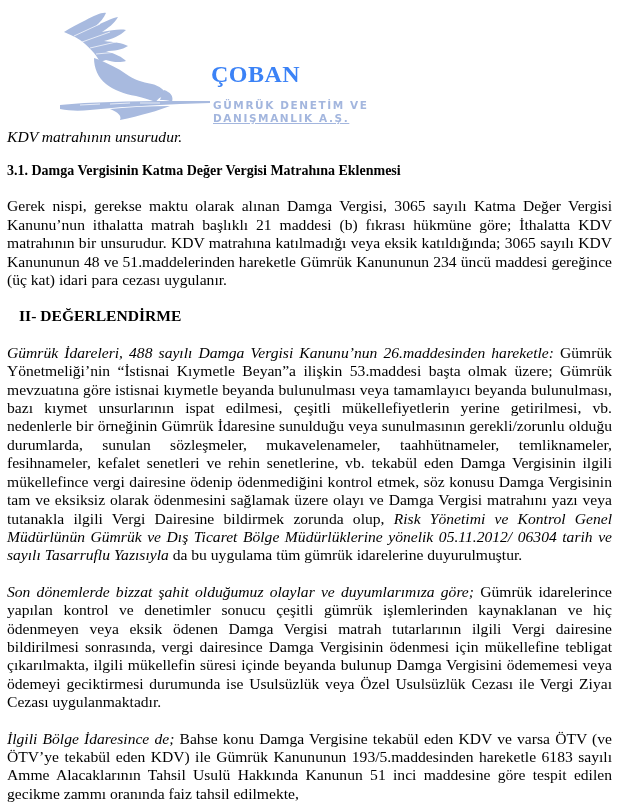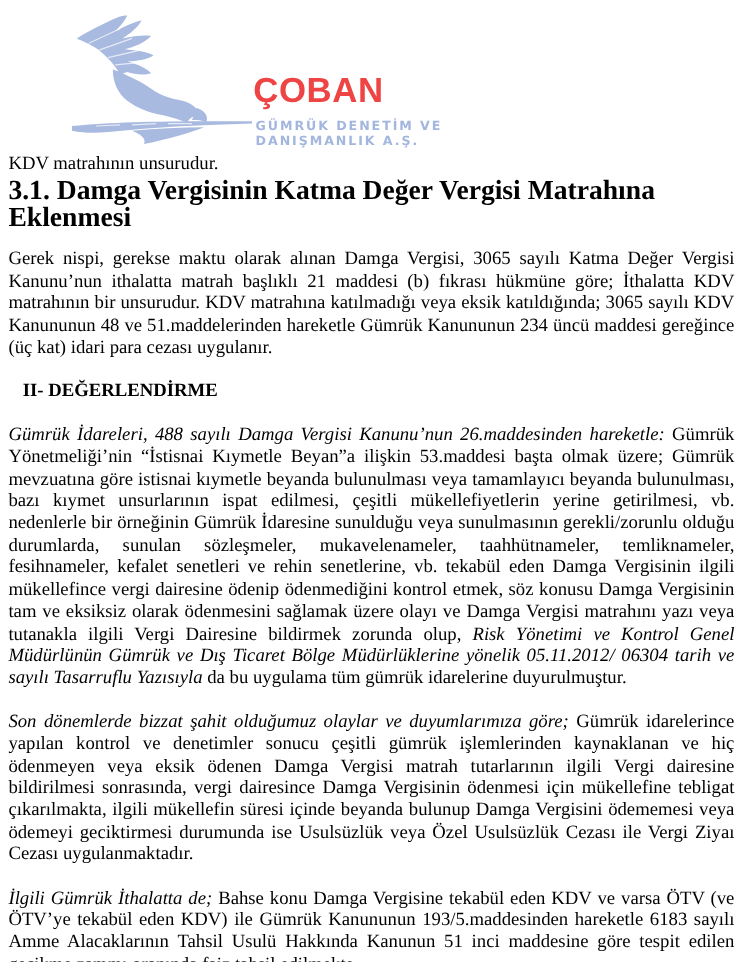--- a/index.html
+++ b/index.html
@@ -20,59 +20,60 @@
       left: 60px;
       top: 10px;
       width: 240px;
       height: 110px;
     }
     .logo svg { display: block; }
     .logo-brand {
       position: absolute;
       left: 151px;
       top: 52px;
-      font-family: Liberation Sans, sans-serif;
+      font-family: Liberation Serif, serif;
       font-weight: bold;
-      font-size: 29px;
+      font-size: 24px;
       letter-spacing: 0.5px;
       line-height: 1;
-      color: #ef4444;
+      color: #3b82f6;
     }
     .logo-sub {
       position: absolute;
       left: 153px;
       font-family: "DejaVu Sans", "Liberation Sans", sans-serif;
       font-weight: bold;
       font-size: 10.5px;
       letter-spacing: 1.6px;
       line-height: 1;
       color: #a3b6de;
       white-space: nowrap;
     }
     .logo-sub.l1 { top: 90px; }
-    .logo-sub.l2 { top: 103px; }
+    .logo-sub.l2 { top: 103px; text-decoration: underline; }
 
     .content {
       position: absolute;
       left: 7px;
       top: 128px;
       width: 605px;
     }
     p {
       margin: 0;
       font-size: 15.6px;
       line-height: 18.4px;
       text-align: justify;
     }
     .frag {
-      margin-bottom: 2px;
+      font-style: italic;
+      margin-bottom: 14px;
     }
     h2 {
       margin: 0 0 15px 0;
-      font-size: 23px;
+      font-size: 14px;
       line-height: 22px;
       font-weight: bold;
     }
     h3 {
       margin: 12px;
       font-size: 15.6px;
       line-height: 18.4px;
       font-weight: bold;
     }
     .gap-after-para { margin-bottom: 18px; }
@@ -114,15 +115,15 @@
 
   <h2>3.1. Damga Vergisinin Katma Değer Vergisi Matrahına Eklenmesi</h2>
   <p class="gap-after-para">Gerek nispi, gerekse maktu olarak alınan Damga Vergisi, 3065 sayılı Katma Değer Vergisi Kanunu’nun ithalatta matrah başlıklı 21 maddesi (b) fıkrası hükmüne göre; İthalatta KDV matrahının bir unsurudur. KDV matrahına katılmadığı veya eksik katıldığında; 3065 sayılı KDV Kanununun 48 ve 51.maddelerinden hareketle Gümrük Kanununun 234 üncü maddesi gereğince (üç kat) idari para cezası uygulanır.</p>
 
   <h3 class="gap-after-head">II- DEĞERLENDİRME</h3>
 
   <p class="gap-after-para"><span class="bi">Gümrük İdareleri, 488 sayılı Damga Vergisi Kanunu’nun 26.maddesinden hareketle:</span><span> Gümrük Yönetmeliği’nin “İstisnai Kıymetle Beyan”a ilişkin 53.maddesi başta olmak üzere; Gümrük mevzuatına göre istisnai kıymetle beyanda bulunulması veya tamamlayıcı beyanda bulunulması, bazı kıymet unsurlarının ispat edilmesi, çeşitli mükellefiyetlerin yerine getirilmesi, vb. nedenlerle bir örneğinin Gümrük İdaresine sunulduğu veya sunulmasının gerekli/zorunlu olduğu durumlarda, sunulan sözleşmeler, mukavelenameler, taahhütnameler, temliknameler, fesihnameler, kefalet senetleri ve rehin senetlerine, vb. tekabül eden Damga Vergisinin ilgili mükellefince vergi dairesine ödenip ödenmediğini kontrol etmek, söz konusu Damga Vergisinin tam ve eksiksiz olarak ödenmesini sağlamak üzere olayı ve Damga Vergisi matrahını yazı veya tutanakla ilgili Vergi Dairesine bildirmek zorunda olup, </span><span class="i">Risk Yönetimi ve Kontrol Genel Müdürlünün Gümrük ve Dış Ticaret Bölge Müdürlüklerine yönelik 05.11.2012/ 06304 tarih ve sayılı Tasarruflu Yazısıyla</span><span> da bu uygulama tüm gümrük idarelerine duyurulmuştur.</span></p>
 
   <p class="gap-after-para"><span class="bi">Son dönemlerde bizzat şahit olduğumuz olaylar ve duyumlarımıza göre;</span><span> Gümrük idarelerince yapılan kontrol ve denetimler sonucu çeşitli gümrük işlemlerinden kaynaklanan ve hiç ödenmeyen veya eksik ödenen Damga Vergisi matrah tutarlarının ilgili Vergi dairesine bildirilmesi sonrasında, vergi dairesince Damga Vergisinin ödenmesi için mükellefine tebligat çıkarılmakta, ilgili mükellefin süresi içinde beyanda bulunup Damga Vergisini ödememesi veya ödemeyi geciktirmesi durumunda ise Usulsüzlük veya Özel Usulsüzlük Cezası ile Vergi Ziyaı Cezası uygulanmaktadır.</span></p>
 
-  <p class="gap-after-para"><span class="bi">İlgili Gümrük İthalatta de;</span><span> Bahse konu Damga Vergisine tekabül eden KDV ve varsa ÖTV (ve ÖTV’ye tekabül eden KDV) ile Gümrük Kanununun 193/5.maddesinden hareketle 6183 sayılı Amme Alacaklarının Tahsil Usulü Hakkında Kanunun 51 inci maddesine göre tespit edilen gecikme zammı oranında faiz tahsil edilmekte,</span></p>
+  <p class="gap-after-para"><span class="bi">İlgili Bölge İdaresince de;</span><span> Bahse konu Damga Vergisine tekabül eden KDV ve varsa ÖTV (ve ÖTV’ye tekabül eden KDV) ile Gümrük Kanununun 193/5.maddesinden hareketle 6183 sayılı Amme Alacaklarının Tahsil Usulü Hakkında Kanunun 51 inci maddesine göre tespit edilen gecikme zammı oranında faiz tahsil edilmekte,</span></p>
 
 </div>
 
 </body></html>

